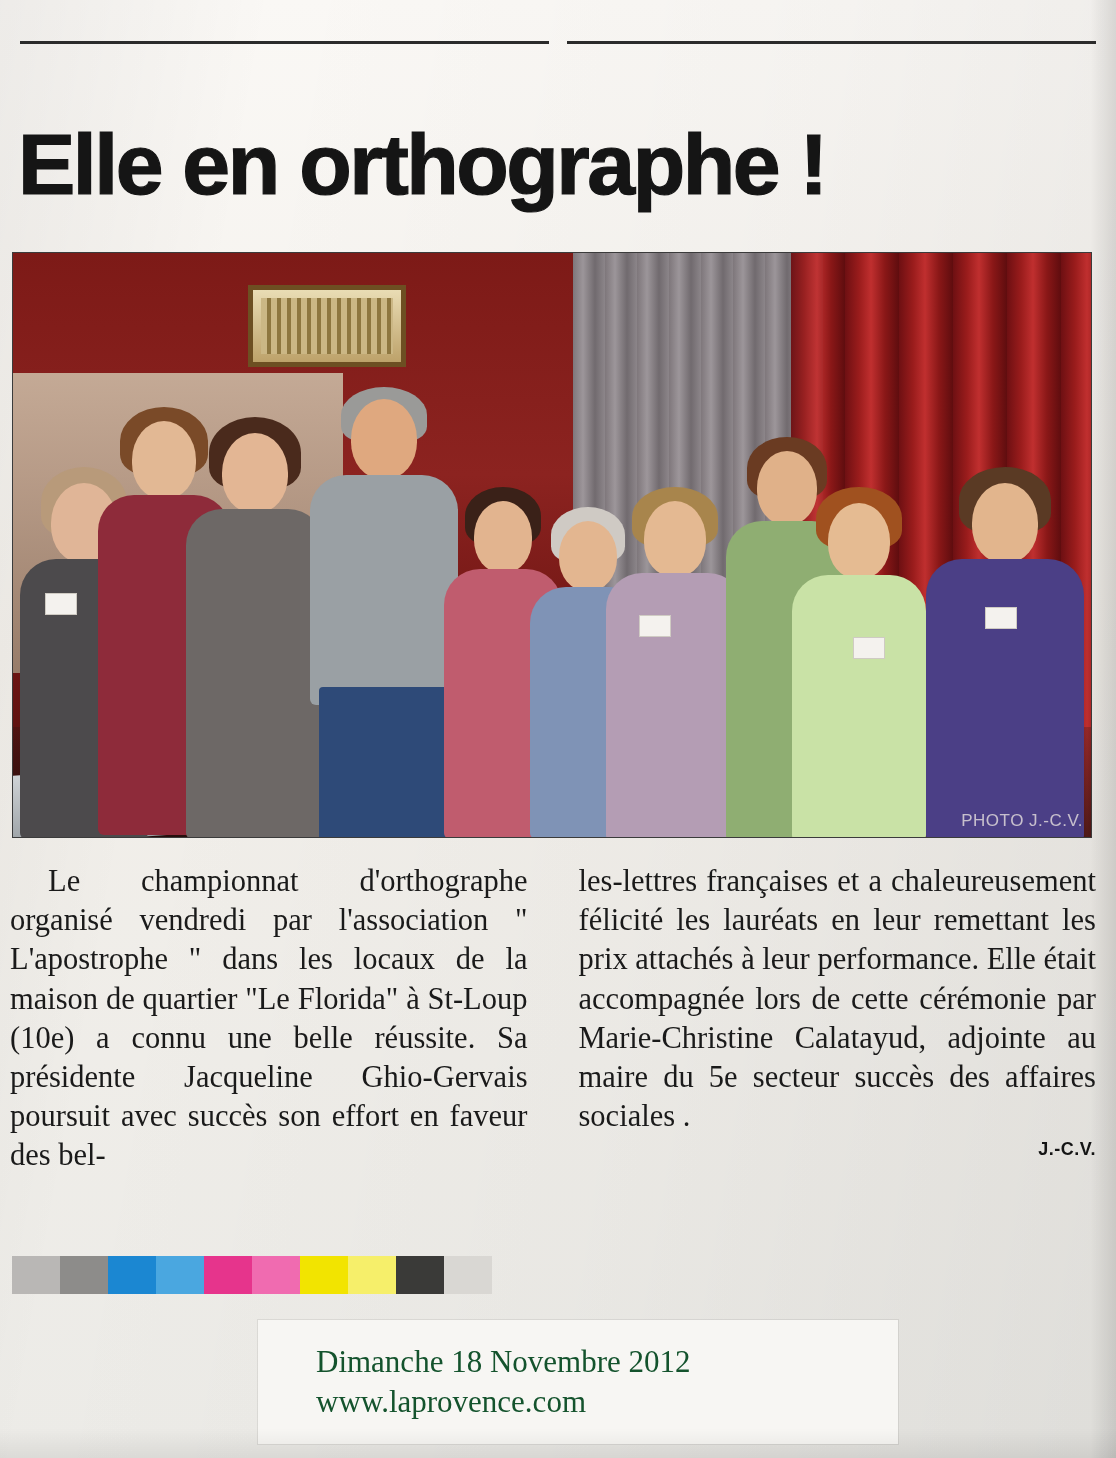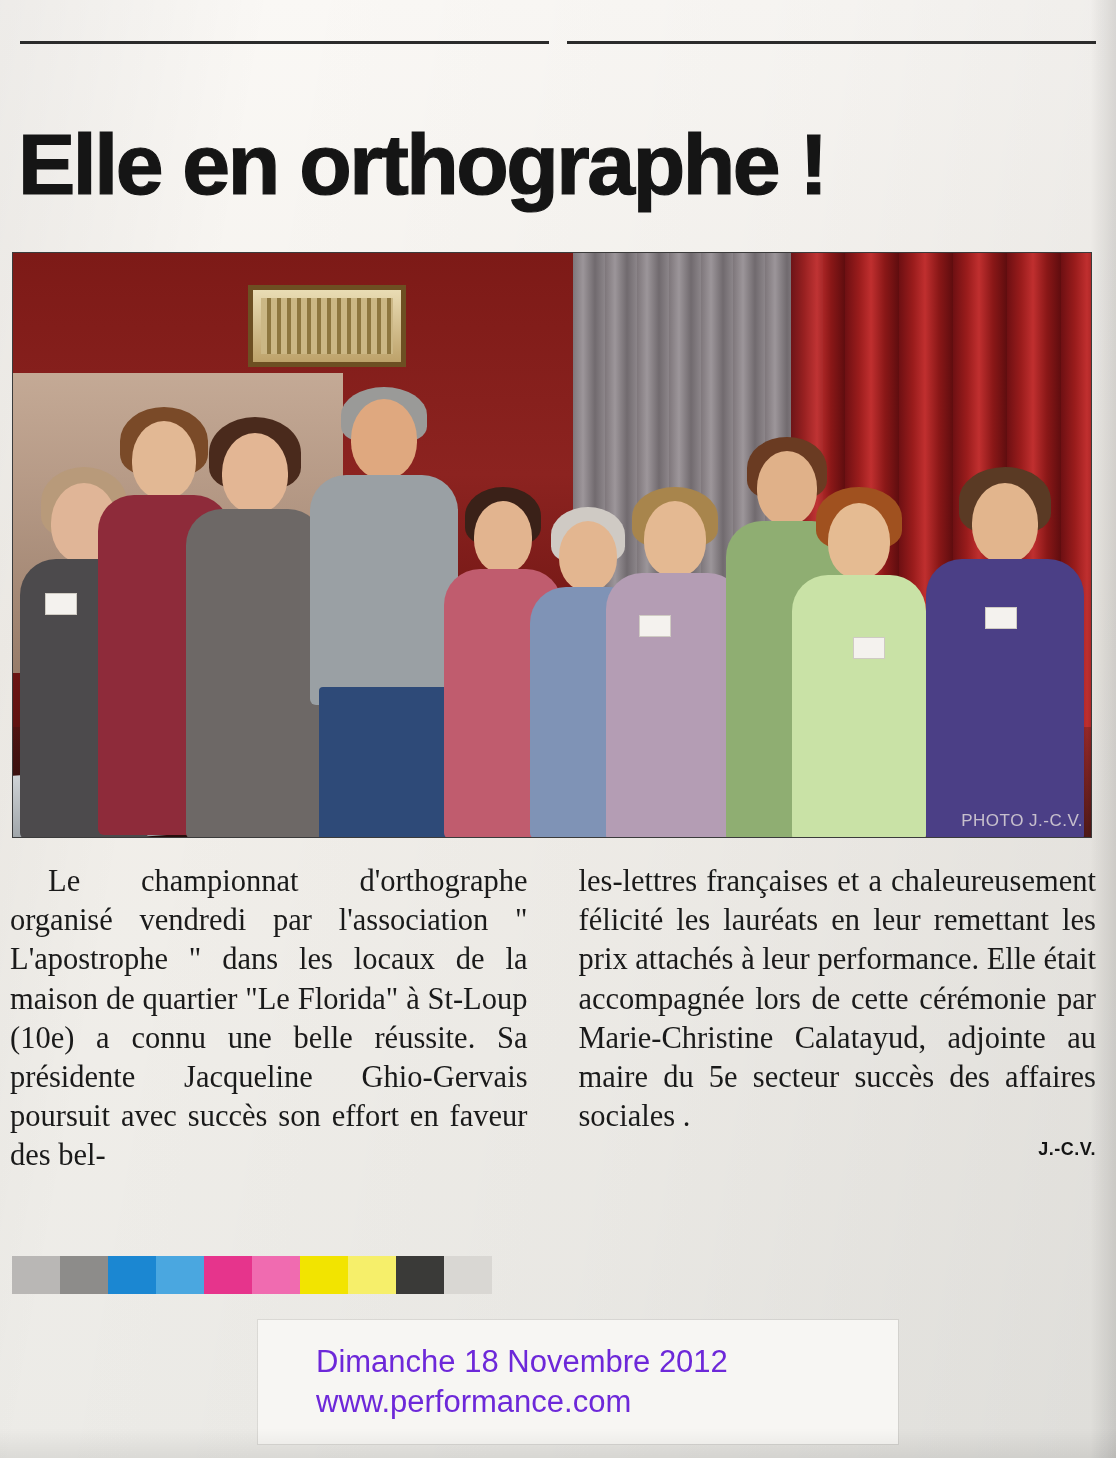--- a/index.html
+++ b/index.html
@@ -232,24 +232,24 @@
     position: absolute;
     left: 258px;
     top: 1320px;
     width: 640px;
     height: 124px;
     background: #f7f6f3;
     box-shadow: 0 0 0 1px rgba(0,0,0,0.07);
   }
   .footer-inner {
     padding: 22px 4px 0 58px;
-    font-family: Liberation Sans, sans-serif;
+    font-family: Liberation Serif, serif;
     font-size: 31px;
     line-height: 1.28;
-    color: #6d28d9;
+    color: #14532d;
   }
   .footer-date { display: block; }
   .footer-url { display: block; }
 
   
   .edge-shadow {
     position: absolute;
     top: 0; right: 0;
     width: 26px; height: 100%;
     background: linear-gradient(90deg, rgba(0,0,0,0) 0%, rgba(0,0,0,0.10) 100%);
@@ -375,19 +375,19 @@
     <span style="background:#f06bb0"></span>
     <span style="background:#f2e400"></span>
     <span style="background:#f6ef6a"></span>
     <span style="background:#3a3a38"></span>
     <span style="background:#d9d7d3"></span>
   </div>
 
   <div class="footer">
     <div class="footer-inner">
       <span class="footer-date">Dimanche 18 Novembre 2012</span>
-      <span class="footer-url">www.performance.com</span>
+      <span class="footer-url">www.laprovence.com</span>
     </div>
   </div>
 
   <div class="edge-shadow"></div>
   <div class="bottom-shadow"></div>
 </div>
 
 </body></html>

